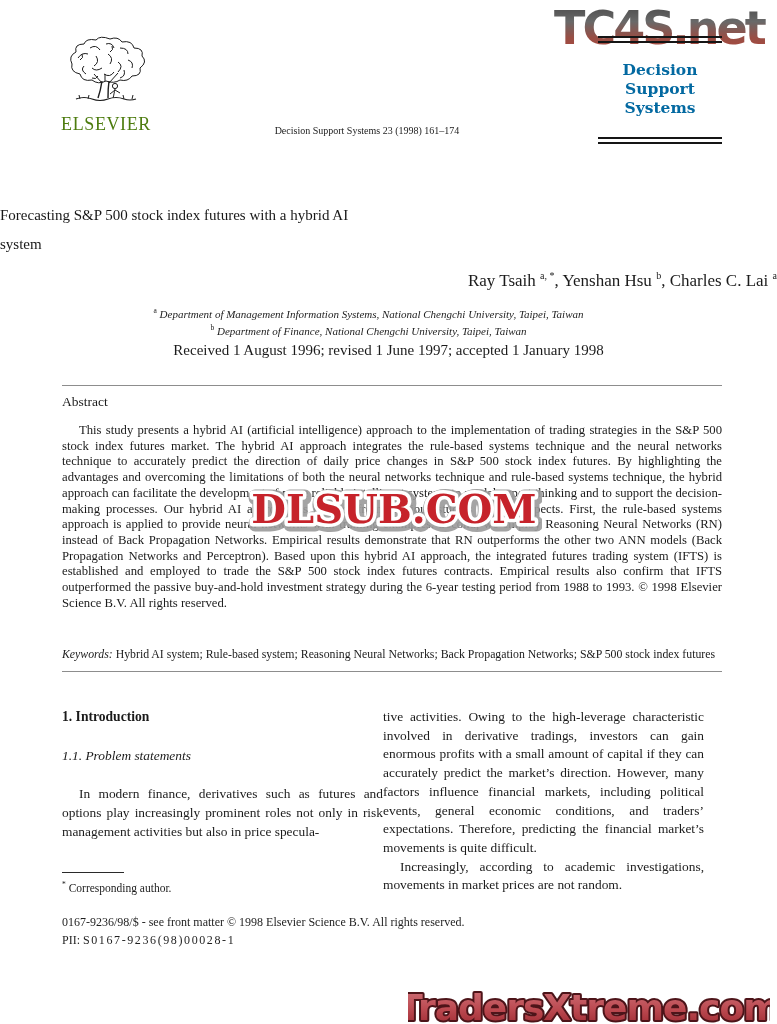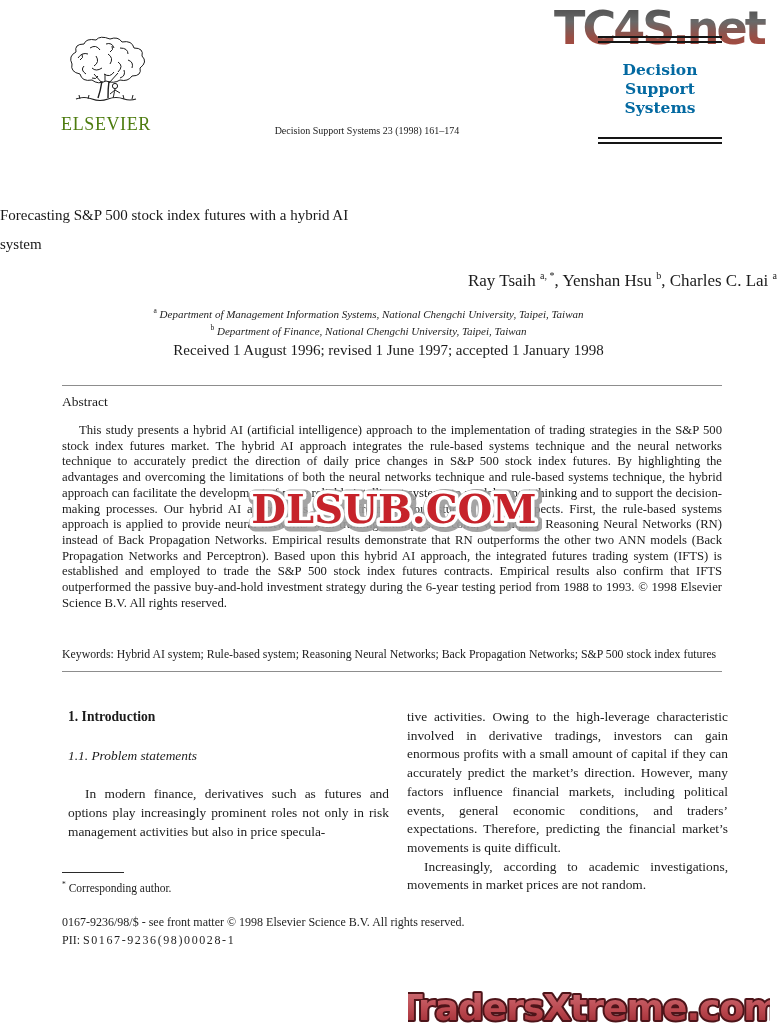--- a/index.html
+++ b/index.html
@@ -32,23 +32,23 @@
     font-style:italic; font-size:11px; line-height:13.5px; color:#222;padding-left:16px; }
   .affils sup { font-size:7.5px; font-style:normal; }
   .received { position:absolute; left:0; top:342px; width:777px; text-align:center; font-size:15px; }
   .hrule { position:absolute; left:62px; width:660px; height:1px; background:#8d8d8d; }
   .rule-abstract { top:385px; }
   .rule-keywords { top:671px; }
   .abstract-h { position:absolute; left:62px; top:394px; font-weight:normal; font-size:13.5px; }
   .abstract-p { position:absolute; left:62px; top:423px; width:660px;
     font-size:12.7px; line-height:15.7px; text-align:justify; text-indent:17px; }
   .keywords { position:absolute; left:62px; top:647px; width:660px; font-size:11.8px; }
-  .keywords .kw-label { }
+  .keywords .kw-label { font-style:italic; }
   
-  .columns { position:absolute; left:68px; top:708px; width:660px; display:flex; gap:18px; }
+  .columns { position:absolute; left:62px; top:708px; width:660px; display:flex; }
   .col { width:321px; font-size:13.4px; line-height:18.7px; text-align:justify; }
   .sec-h { font-weight:bold; font-size:13.6px; margin-bottom:20px; text-align:left; }
   .subsec-h { font-style:italic; font-size:13.4px; margin-bottom:20px; text-align:left; }
   .col p.indent { text-indent:17px; }
   
   .footnote { position:absolute; left:62px; top:872px; width:280px; font-size:11.5px; }
   .footnote-rule { width:62px; height:1px; background:#2a2a2a; margin-bottom:7px; }
   .footnote sup { font-size:7.5px; }
   .imprint { position:absolute; left:62px; top:913px; font-size:12px; line-height:18px; color:#1e1e1e; }
   .pii-value { letter-spacing:1.6px; }

